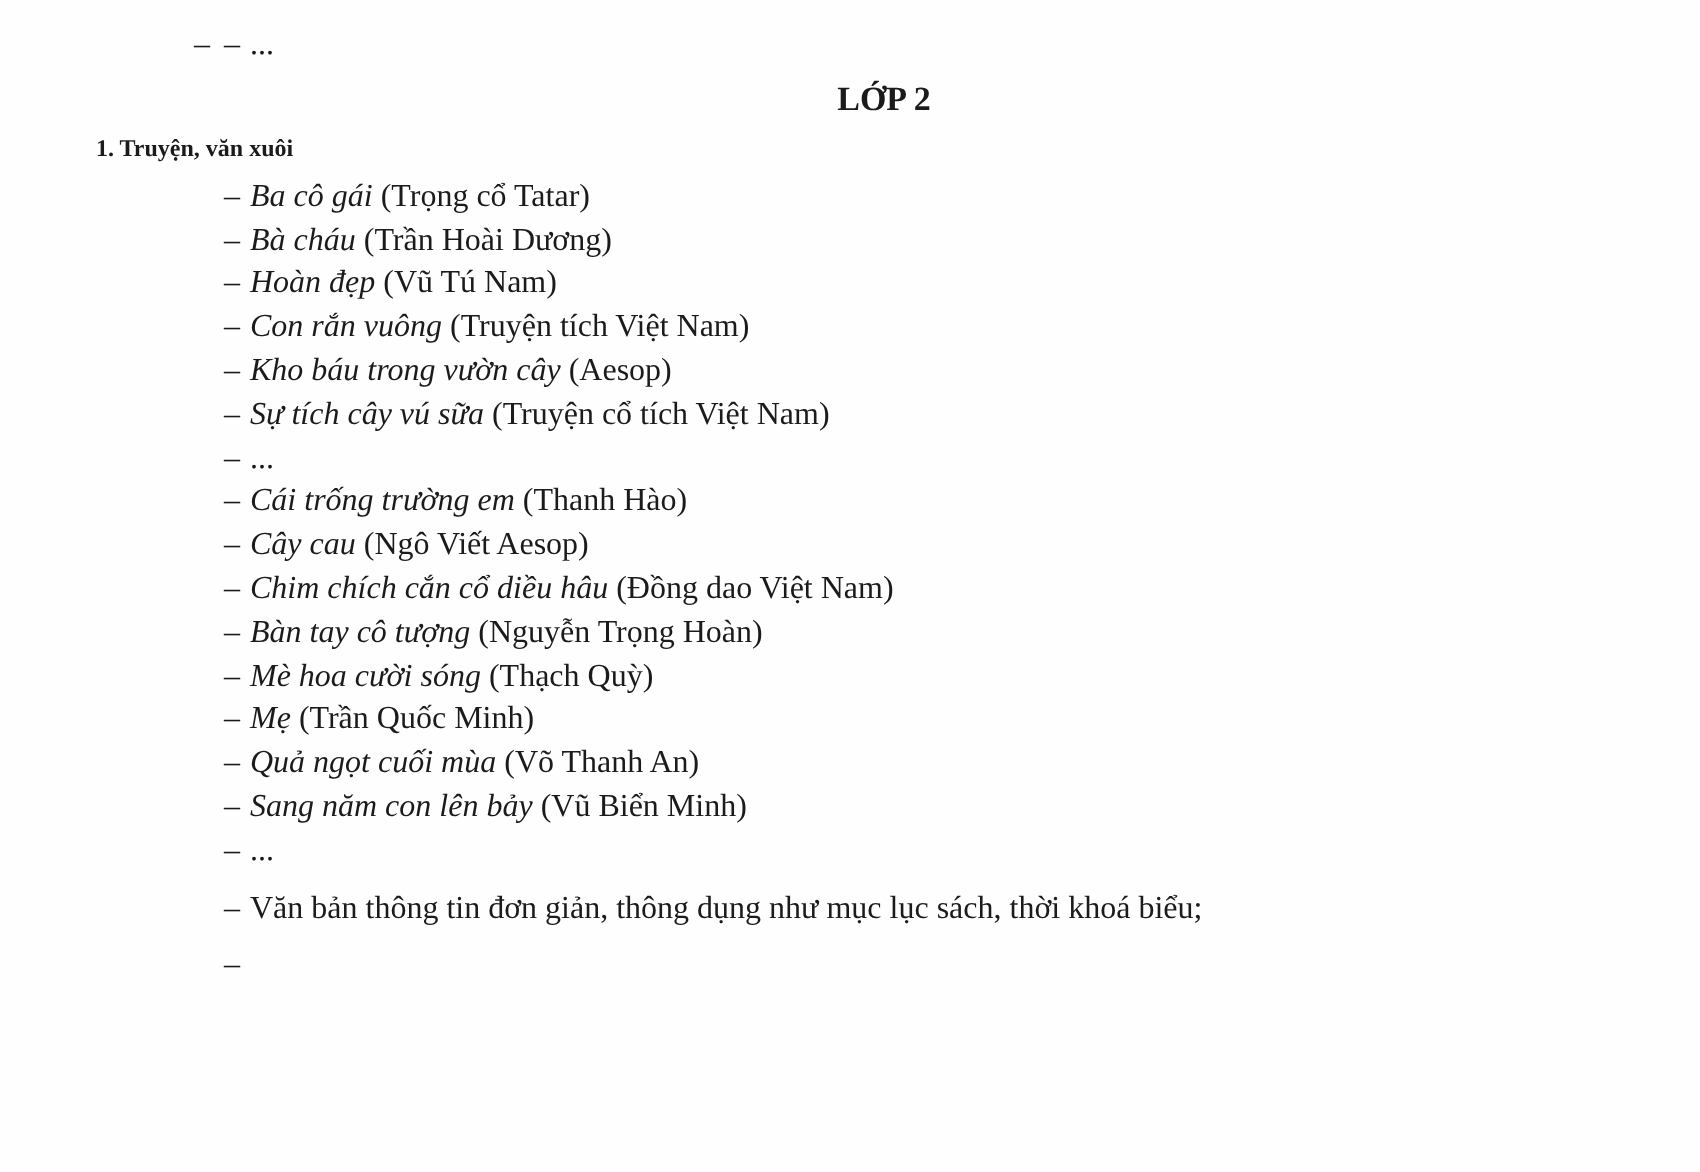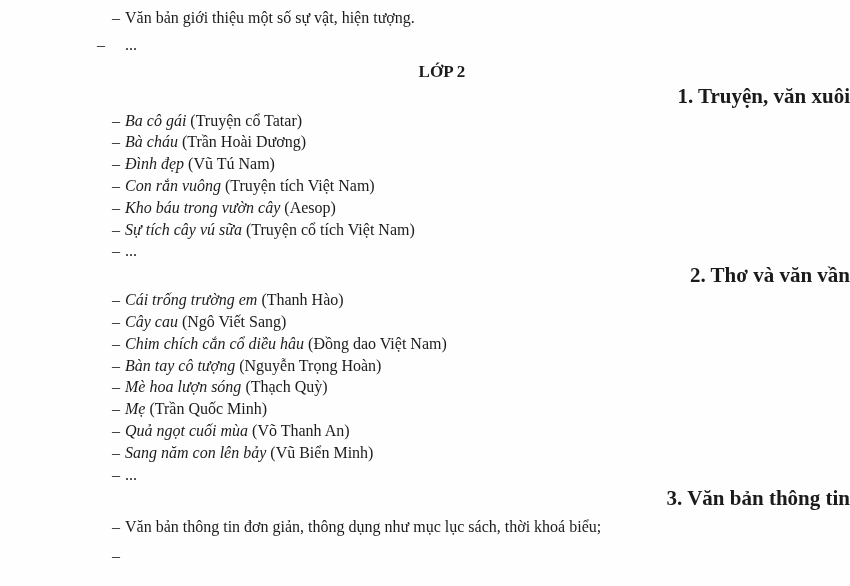--- a/index.html
+++ b/index.html
@@ -28,65 +28,63 @@
   .intro-list li.entry { margin-bottom: 5px; }
   .grade-heading {
     font-size: 17px;
     font-weight: bold;
     line-height: 22px;
     text-align: center;
     margin: 2px 0 0 0;
     transform: translateX(17px);
   }
   .section-title {
-    font-size: 21px;
+    font-size: 12px;
     font-weight: bold;
     line-height: 22px;
     margin: 2px 0 3px 0;
-    padding-left: 24px;
-    text-align: right;
+    padding-left: 48px;
   }
   .info-list li.entry { margin-top: 7px; }
 </style>
 </head>
 <body>
 
 <div class="page">
 
   <ul class="intro-list">
     <li class="entry">
       <span class="dash">–</span>
       <em class="work-title"></em>
-      <span>Văn bản giới thiệu một số sự vật, hiện tượng.</span>
     </li>
     <li class="entry outdent">
       <span class="dash">–</span>
       <em class="work-title"></em>
       <span>...</span>
     </li>
   </ul>
 
   <h2 class="grade-heading">LỚP 2</h2>
 
   <section>
     <h3 class="section-title">1. Truyện, văn xuôi</h3>
     <ul class="item-list">
       <li class="entry">
         <span class="dash">–</span>
         <em class="work-title">Ba cô gái</em>
-        <span>(Truyện cổ Tatar)</span>
+        <span>(Trọng cổ Tatar)</span>
       </li>
       <li class="entry">
         <span class="dash">–</span>
         <em class="work-title">Bà cháu</em>
         <span>(Trần Hoài Dương)</span>
       </li>
       <li class="entry">
         <span class="dash">–</span>
-        <em class="work-title">Đình đẹp</em>
+        <em class="work-title">Hoàn đẹp</em>
         <span>(Vũ Tú Nam)</span>
       </li>
       <li class="entry">
         <span class="dash">–</span>
         <em class="work-title">Con rắn vuông</em>
         <span>(Truyện tích Việt Nam)</span>
       </li>
       <li class="entry">
         <span class="dash">–</span>
         <em class="work-title">Kho báu trong vườn cây</em>
@@ -99,45 +97,44 @@
       </li>
       <li class="entry">
         <span class="dash">–</span>
         <em class="work-title"></em>
         <span>...</span>
       </li>
     </ul>
   </section>
 
   <section>
-    <h3 class="section-title">2. Thơ và văn vần</h3>
     <ul class="item-list">
       <li class="entry">
         <span class="dash">–</span>
         <em class="work-title">Cái trống trường em</em>
         <span>(Thanh Hào)</span>
       </li>
       <li class="entry">
         <span class="dash">–</span>
         <em class="work-title">Cây cau</em>
-        <span>(Ngô Viết Sang)</span>
+        <span>(Ngô Viết Aesop)</span>
       </li>
       <li class="entry">
         <span class="dash">–</span>
         <em class="work-title">Chim chích cắn cổ diều hâu</em>
         <span>(Đồng dao Việt Nam)</span>
       </li>
       <li class="entry">
         <span class="dash">–</span>
         <em class="work-title">Bàn tay cô tượng</em>
         <span>(Nguyễn Trọng Hoàn)</span>
       </li>
       <li class="entry">
         <span class="dash">–</span>
-        <em class="work-title">Mè hoa lượn sóng</em>
+        <em class="work-title">Mè hoa cười sóng</em>
         <span>(Thạch Quỳ)</span>
       </li>
       <li class="entry">
         <span class="dash">–</span>
         <em class="work-title">Mẹ</em>
         <span>(Trần Quốc Minh)</span>
       </li>
       <li class="entry">
         <span class="dash">–</span>
         <em class="work-title">Quả ngọt cuối mùa</em>
@@ -150,21 +147,20 @@
       </li>
       <li class="entry">
         <span class="dash">–</span>
         <em class="work-title"></em>
         <span>...</span>
       </li>
     </ul>
   </section>
 
   <section>
-    <h3 class="section-title">3. Văn bản thông tin</h3>
     <ul class="item-list info-list">
       <li class="entry">
         <span class="dash">–</span>
         <em class="work-title"></em>
         <span>Văn bản thông tin đơn giản, thông dụng như mục lục sách, thời khoá biểu;</span>
       </li>
       <li class="entry">
         <span class="dash">–</span>
         <em class="work-title"></em>
       </li>

